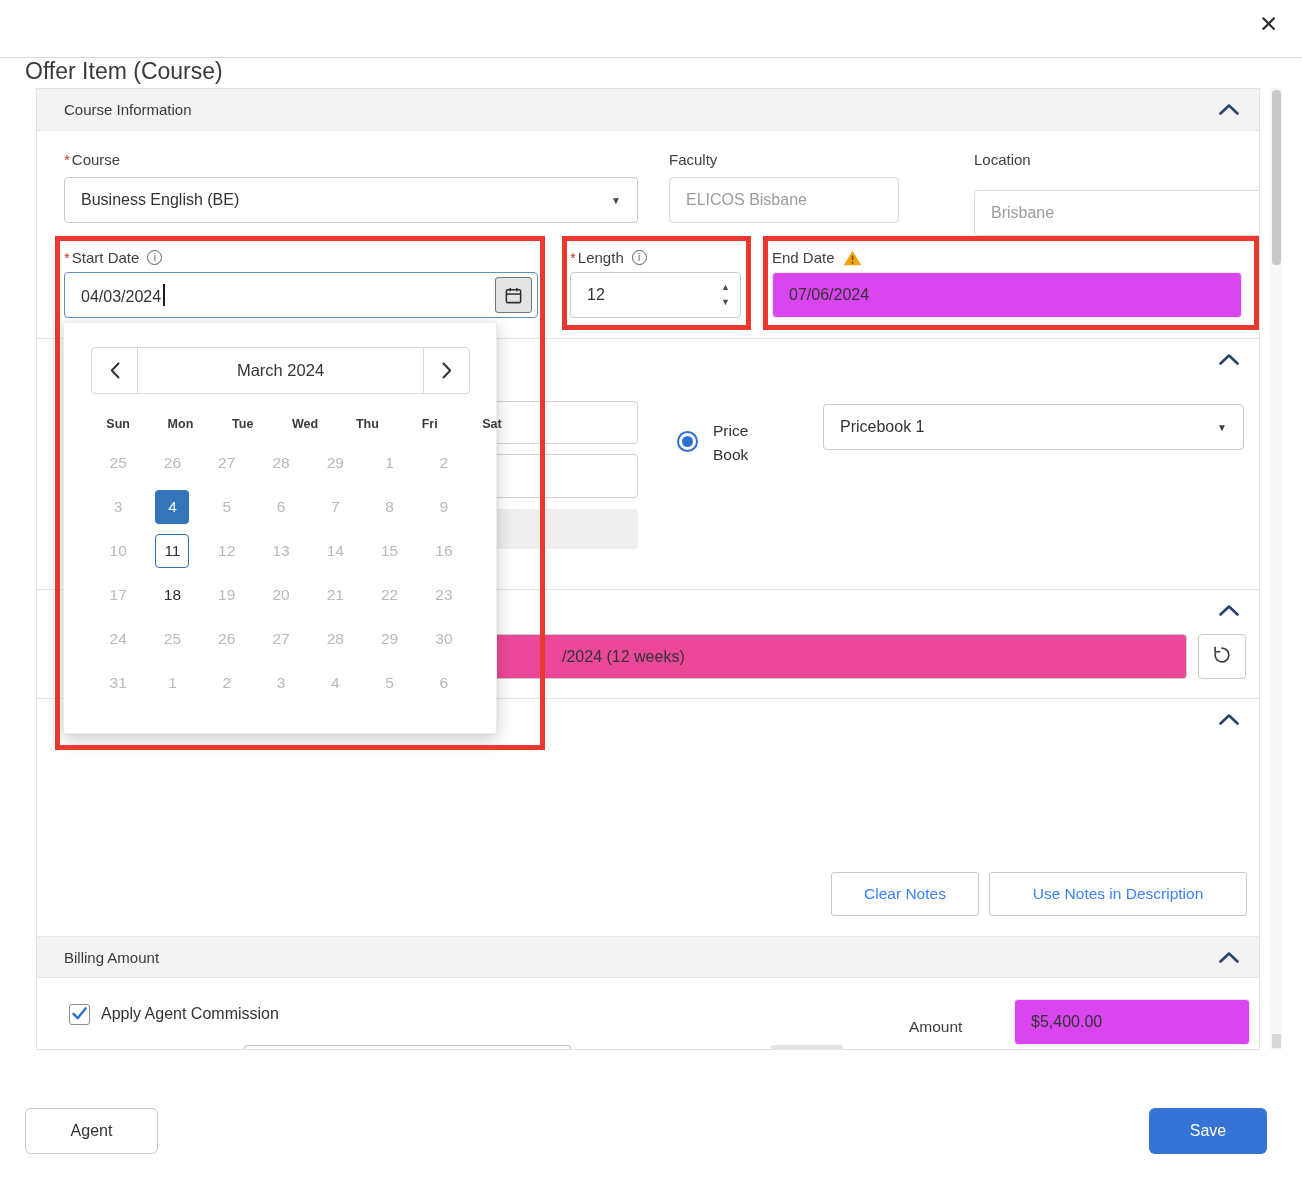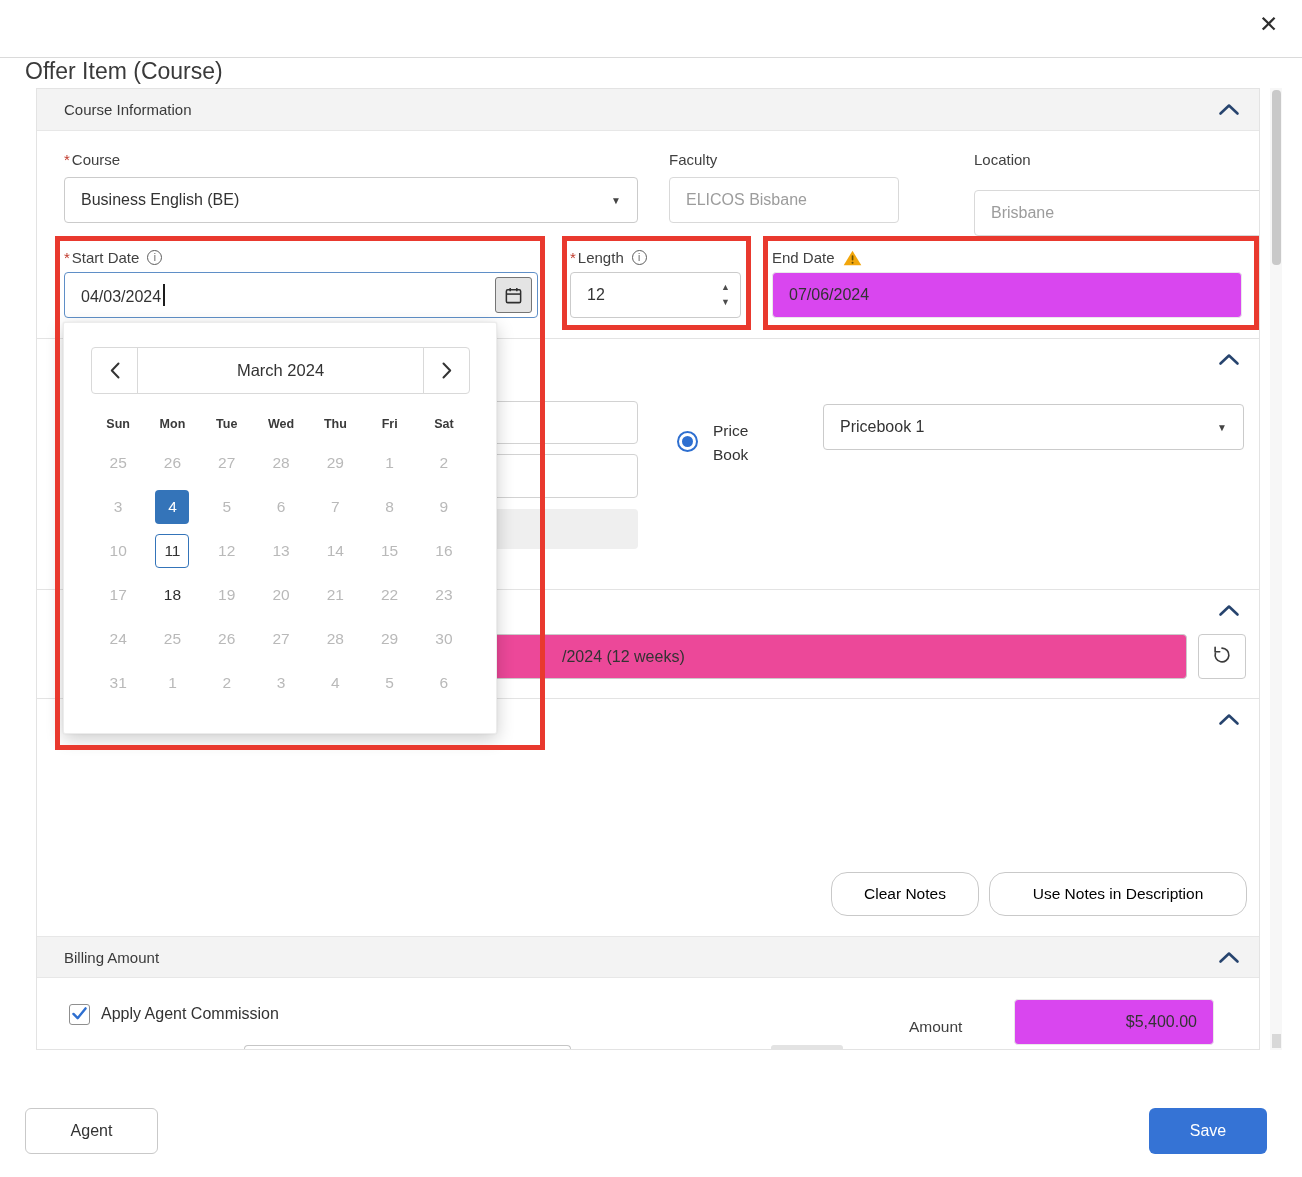--- a/index.html
+++ b/index.html
@@ -81,52 +81,52 @@
                  border-radius:4px; background:#fff; display:flex; align-items:center; justify-content:center; cursor:pointer; }
 
   
   #sec4-header { top:609px; }
   #notes-area { position:absolute; left:27px; top:672px; width:1181px; height:101px; border:1px solid #cbcbcb;
                 border-radius:4px; background:#fff; display:flex; align-items:center; padding:0 16px;
                 font-size:16.5px; color:#333; }
   .grip { position:absolute; right:4px; bottom:4px; width:12px; height:12px;
           background:repeating-linear-gradient(135deg,#a0a0a0 0 1.5px,transparent 1.5px 4.5px);
           clip-path:polygon(100% 0,100% 100%,0 100%); }
-  .btn-outline { position:absolute; height:44px; border:1px solid #c9c9c9; border-radius:16px; background:#fff;
-                 display:flex; align-items:center; justify-content:center; font-size:15.5px; color:#000000; cursor:pointer; }
+  .btn-outline { position:absolute; height:44px; border:1px solid #c9c9c9; border-radius:3px; background:#fff;
+                 display:flex; align-items:center; justify-content:center; font-size:15.5px; color:#3b82f6; cursor:pointer; }
   #clear-notes-btn { left:794px; top:783px; width:148px; }
   #use-notes-btn   { left:952px; top:783px; width:258px; }
 
   
   #billing-header { top:847px; border-top:1px solid #e7e7e7; }
   .checkbox { position:absolute; left:32px; top:915px; width:21px; height:21px; border:1px solid #8f8f8f;
               border-radius:3px; background:#fff; display:flex; align-items:center; justify-content:center; cursor:pointer; }
   #commission-label { position:absolute; left:64px; top:916px; font-size:16px; color:#333; }
   #amount-label { position:absolute; left:872px; top:929px; font-size:15.5px; color:#3f3f3f; }
-  #amount-field { left:977px; top:910px; width:200px;justify-content:flex-end; }
+  #amount-field { left:977px; top:910px; width:236px; }
   #sliver1 { position:absolute; left:207px; top:956px; width:327px; height:12px; background:#fff;
              border:1px solid #c6c6c6; border-bottom:none; border-radius:4px 4px 0 0; }
   #sliver2 { position:absolute; left:734px; top:956px; width:72px; height:12px; background:#e3e3e3; border-radius:3px 3px 0 0; }
 
   
   #scrollbar { position:absolute; left:1270px; top:88px; width:12px; height:962px; background:#f7f7f7; }
   #scroll-thumb { position:absolute; left:1.5px; top:2px; width:9px; height:175px; background:#c9c9c9; border-radius:4px; cursor:grab; }
   #scroll-end { position:absolute; left:1.5px; top:946px; width:9px; height:14px; background:#d8d8d8; }
 
   
   #calendar-popup { position:absolute; left:63px; top:322px; width:434px; height:412px; background:#fff;
                     border:1px solid #ececec; border-radius:2px; z-index:6;
                     box-shadow:0 5px 18px rgba(0,0,0,0.20), 0 0 2px rgba(0,0,0,0.08); }
   .cal-nav-btn { position:absolute; top:24px; width:47px; height:47px; border:1px solid #d9d9d9; background:#fff;
                  display:flex; align-items:center; justify-content:center; cursor:pointer; }
   #cal-prev { left:27px; border-radius:4px 0 0 4px; }
   #cal-next { left:359px; border-radius:0 4px 4px 0; }
   #cal-title { position:absolute; left:73px; top:24px; width:287px; height:47px; border:1px solid #d9d9d9;
                display:flex; align-items:center; justify-content:center; font-size:16.5px; color:#333; cursor:pointer; }
-  #cal-weekdays { position:absolute; left:27px; top:88px; width:381px; display:grid; grid-template-columns:repeat(7,54.3px); }
+  #cal-weekdays { position:absolute; left:27px; top:88px; width:381px; display:grid; grid-template-columns:repeat(7,54.3px);gap:8px; }
   .wd { height:26px; display:flex; align-items:center; justify-content:center; font-size:12.5px; font-weight:700; color:#3a3a3a; }
   #cal-grid { position:absolute; left:27px; top:118px; width:381px; display:grid;
               grid-template-columns:repeat(7,54.3px); grid-auto-rows:44px; }
   .day { display:flex; align-items:center; justify-content:center; font-size:15.5px; color:#b9b9b9; }
   .day > span { width:34px; height:34px; display:flex; align-items:center; justify-content:center; border-radius:4px; }
   .day.sel > span { background:var(--selday,#3474b9); color:#fff; }
   .day.foc > span { border:1.5px solid var(--selday,#3474b9); color:#333; }
   .day.dark { color:#2f2f2f; }
 
   

